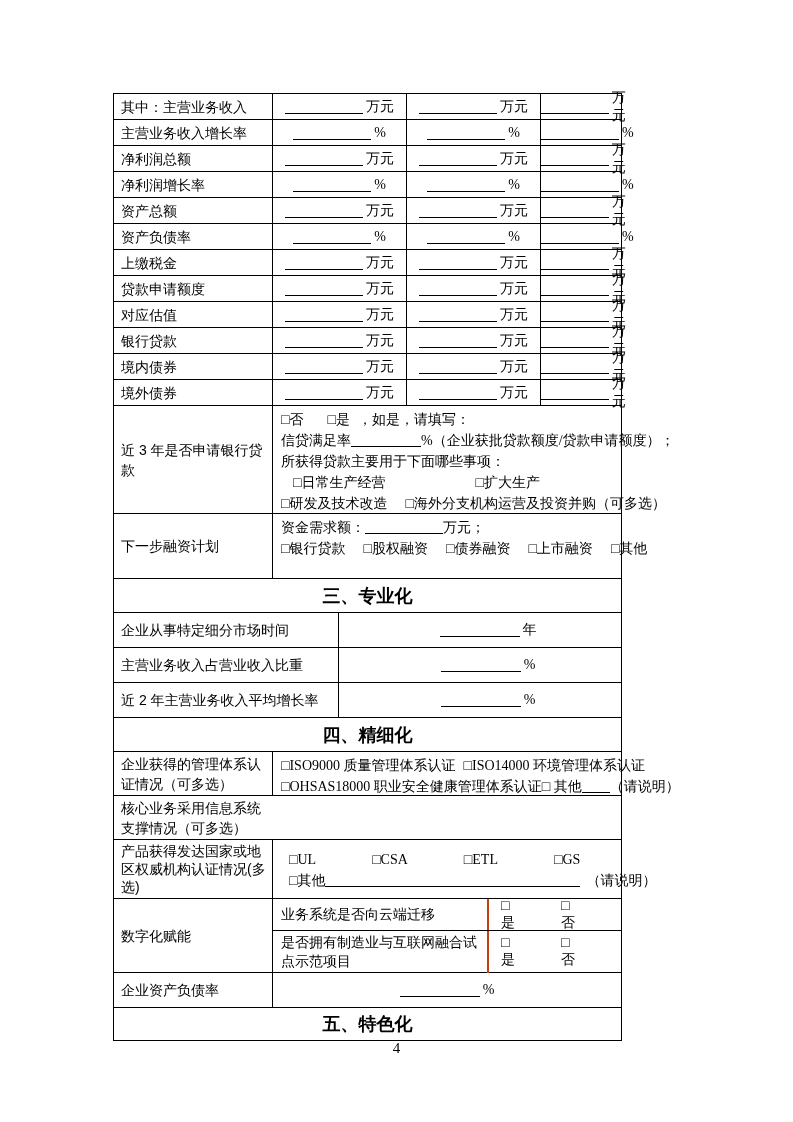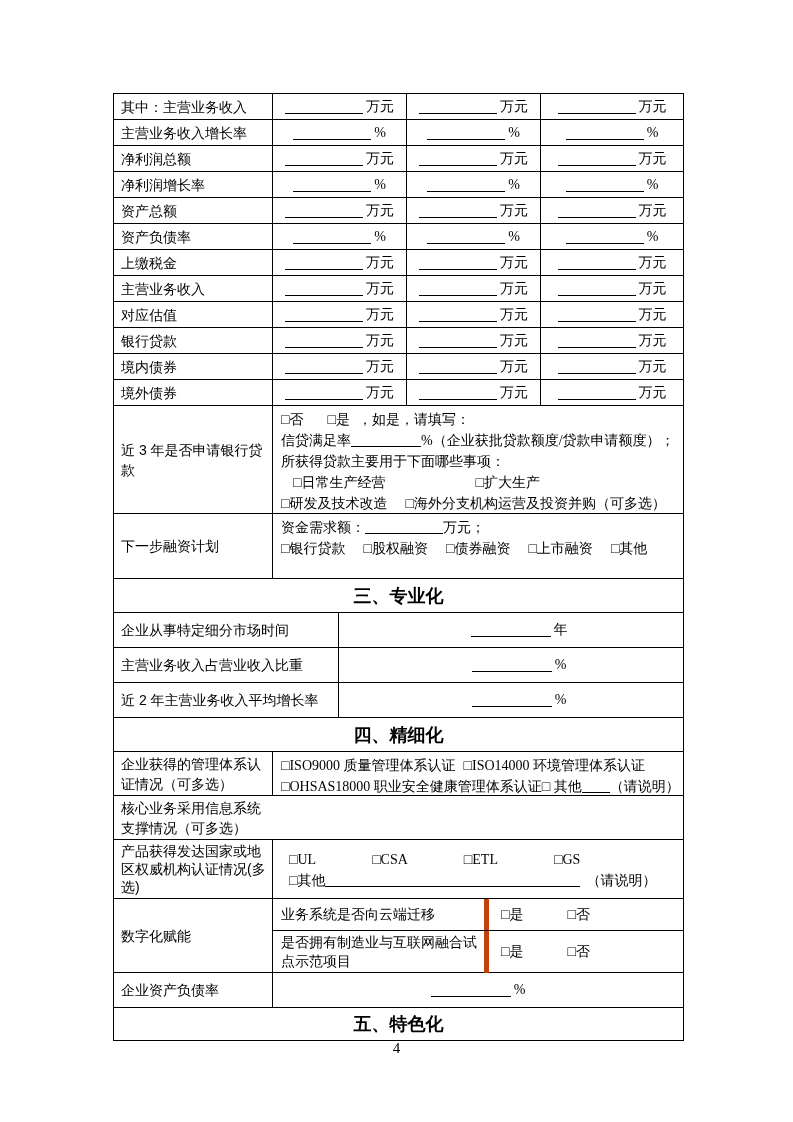--- a/index.html
+++ b/index.html
@@ -3,21 +3,21 @@
 <meta charset="utf-8">
 <style>
   * { box-sizing: border-box; margin: 0; padding: 0; }
   html, body { background: #ffffff; }
   body {
     width: 793px; height: 1122px; position: relative;
     font-family: "Liberation Serif", "DejaVu Serif", serif;
     color: #000; font-size: 14px;
   }
   .form-table {
-    position: absolute; left: 113px; top: 93px; width: 571px;
+    position: absolute; left: 113px; top: 93px; width: 509px;
     border: 1px solid #000; border-bottom: none;
   }
   .row { display: flex; border-bottom: 1px solid #000; align-items: stretch; }
   .cell { border-right: 1px solid #000; }
   .row .cell:last-child { border-right: none; }
 
   
   .lbl {
     flex: 0 0 159px; width: 159px;
     font-family: "Liberation Sans", "DejaVu Sans", sans-serif;
@@ -68,21 +68,21 @@
   .g24 { margin-right: 24px; } .g40 { margin-right: 40px; }
   .g56 { margin-right: 56px; } .g90 { margin-right: 90px; padding-left: 12px; }
   .g8  { margin-right: 8px; }
 
   
   .digwrap { flex: 1 1 auto; display: flex; flex-direction: column; padding: 0; }
   .digrow { display: flex; flex: 1; }
   .digrow.first { border-bottom: 1px solid #000; height: 32px; flex: 0 0 32px; }
   .digrow.second { height: 42px; flex: 0 0 42px; }
   .digq {
-    flex: 0 0 216px; width: 216px; border-right: 5px solid #c2410c;
+    flex: 0 0 216px; width: 216px; border-right: 2px solid #c2410c;
     display: flex; align-items: center; padding: 1px 4px 1px 8px; line-height: 19px;
   }
   .diga { flex: 1; display: flex; align-items: center; padding-left: 12px; }
   .diga span { margin-right: 44px; }
 
   .page-num {
     position: absolute; top: 1040px; left: 0; width: 793px;
     text-align: center; font-size: 15px;
   }
 </style>
@@ -190,21 +190,21 @@
     <div class="cell dcell">
         <span class="bl w78"></span>
         <span class="unit">万元</span>
       </div>
     <div class="cell dcell last">
         <span class="bl w78"></span>
         <span class="unit">万元</span>
       </div>
   </div>
   <div class="row fin">
-    <div class="cell lbl">主营业务收入</div>
+    <div class="cell lbl">贷款申请额度</div>
     <div class="cell dcell">
         <span class="bl w78"></span>
         <span class="unit">万元</span>
       </div>
     <div class="cell dcell">
         <span class="bl w78"></span>
         <span class="unit">万元</span>
       </div>
     <div class="cell dcell last">
         <span class="bl w78"></span>

